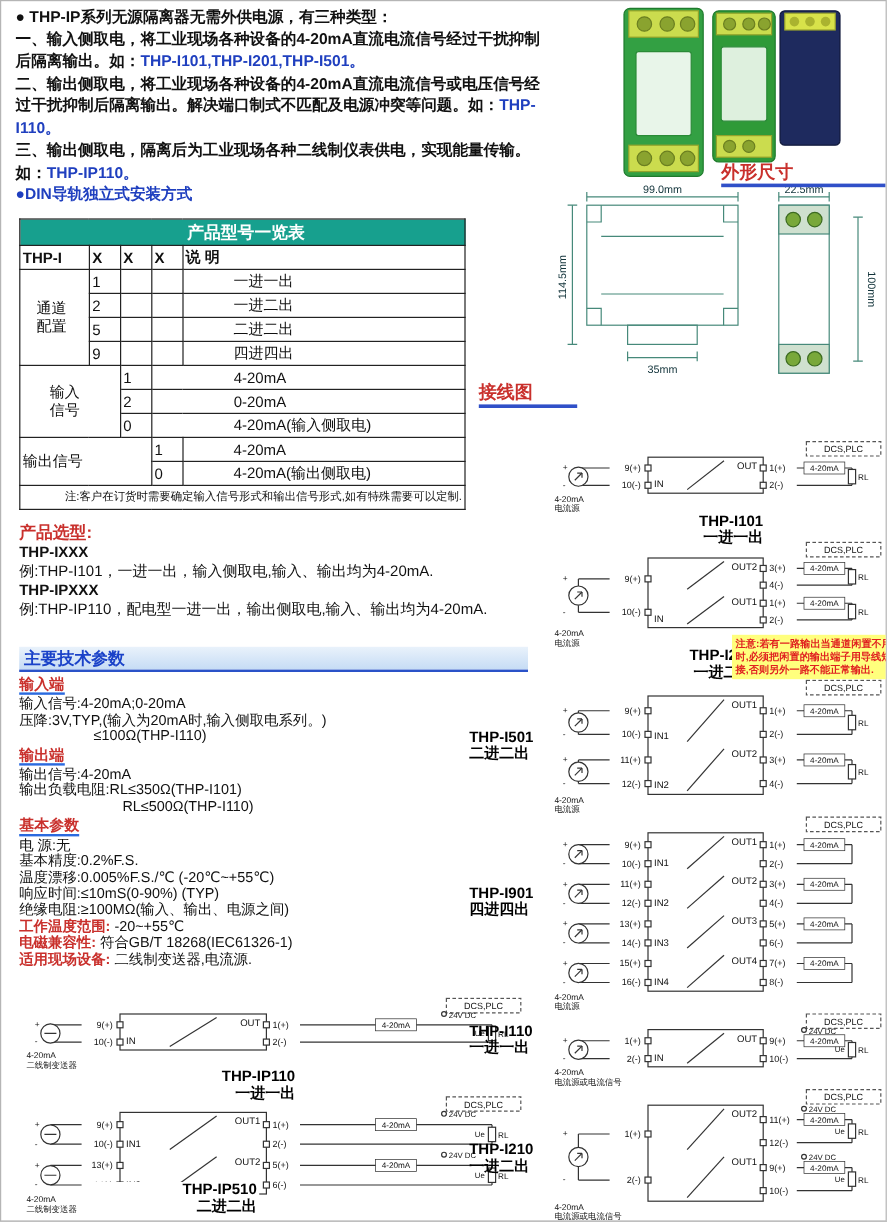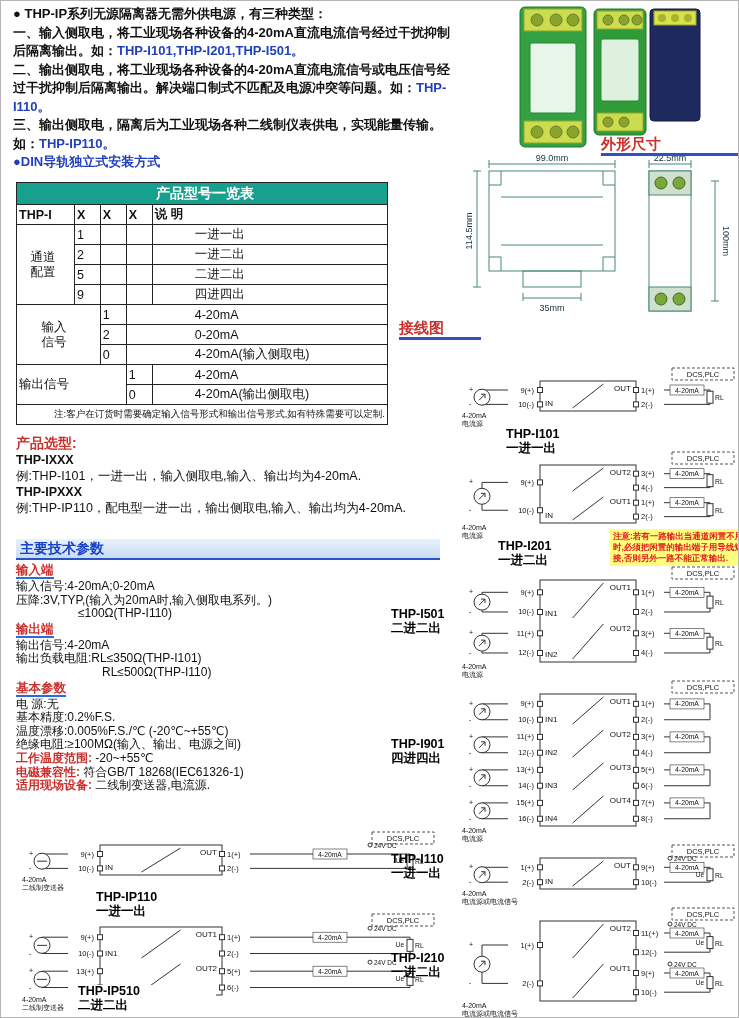--- a/index.html
+++ b/index.html
@@ -32,21 +32,21 @@
   .tech-head{font-size:14px;font-weight:bold;color:#1a42c8;background:linear-gradient(#e9f2fb,#c6dcf5);border-bottom:2px solid #2a52c8;padding:1px 4px;height:21px}
 
   .params{font-size:12px;line-height:13.6px;color:#111}
   .p-head{color:#c9302c;font-weight:bold;font-size:12.5px;display:inline-block;border-bottom:2px solid #2a6adf;line-height:14px;margin:1px 0}
   .p-line{white-space:nowrap}
   .ind1{padding-left:62px}
   .ind2{padding-left:86px}
   .p-red{color:#c9302c;font-weight:bold}
 
   .dg-label{font-size:12.5px;font-weight:bold;line-height:13.5px;color:#000;z-index:4}
-  .center{text-align:left}
+  .center{text-align:right}
   .dg-note{background:#ffff7d;color:#e02020;font-size:8.5px;font-weight:bold;line-height:1.28;padding:2px 3px;z-index:5}
   .plate{background:#fff;padding:0 2px}
 </style>
 </head>
 <body>
 
 <div id="page">
 
   <div class="abs intro">
     <p><span>● THP-IP系列无源隔离器无需外供电源，有三种类型：</span></p>
@@ -233,20 +233,21 @@
     <div class="p-line">压降:3V,TYP,(输入为20mA时,输入侧取电系列。)</div>
     <div class="p-line ind1">≤100Ω(THP-I110)</div>
     <div><span class="p-head">输出端</span></div>
     <div class="p-line">输出信号:4-20mA</div>
     <div class="p-line">输出负载电阻:RL≤350Ω(THP-I101)</div>
     <div class="p-line ind2">RL≤500Ω(THP-I110)</div>
     <div><span class="p-head">基本参数</span></div>
     <div class="p-line">电    源:无</div>
     <div class="p-line">基本精度:0.2%F.S.</div>
     <div class="p-line">温度漂移:0.005%F.S./℃ (-20℃~+55℃)</div>
+    <div class="p-line">响应时间:≤10mS(0-90%) (TYP)</div>
     <div class="p-line">绝缘电阻:≥100MΩ(输入、输出、电源之间)</div>
     <div class="p-line"><span class="p-red">工作温度范围:</span><span> -20~+55℃</span></div>
     <div class="p-line"><span class="p-red">电磁兼容性:</span><span> 符合GB/T 18268(IEC61326-1)</span></div>
     <div class="p-line"><span class="p-red">适用现场设备:</span><span> 二线制变送器,电流源.</span></div>
   </div>
 
   <svg class="abs" style="left:455px;top:366px" width="280" height="60">
       <rect x="84" y="14" width="96" height="30" fill="#fff" stroke="#333"></rect>
       <rect x="216" y="1" width="62" height="12" fill="none" stroke="#555" stroke-dasharray="3,2"></rect>
       <text x="247" y="10" font-size="7.5" text-anchor="middle" fill="#111">DCS,PLC</text>

